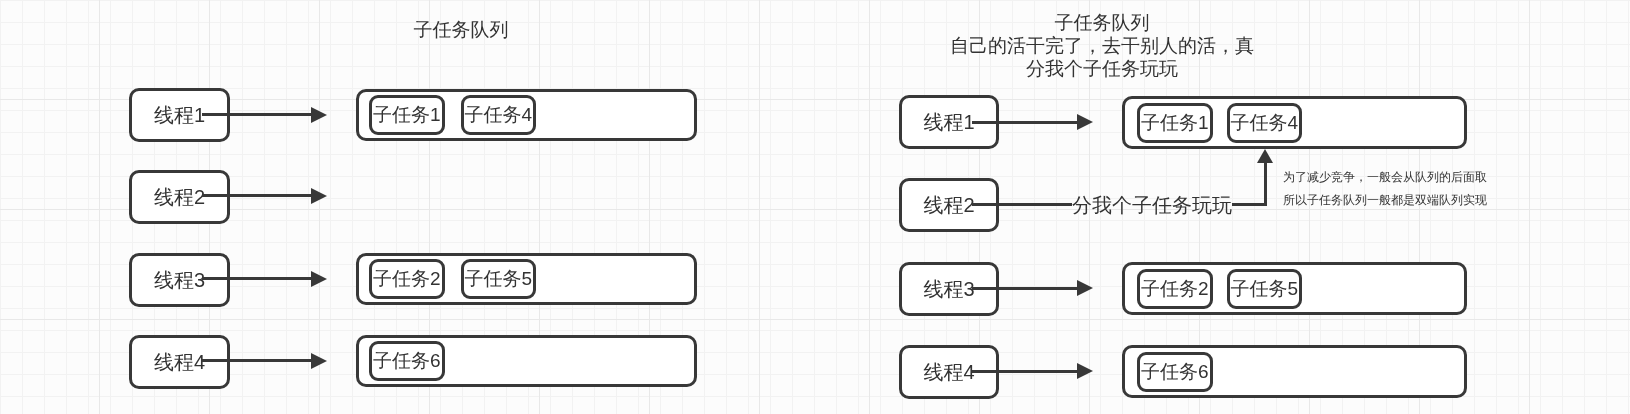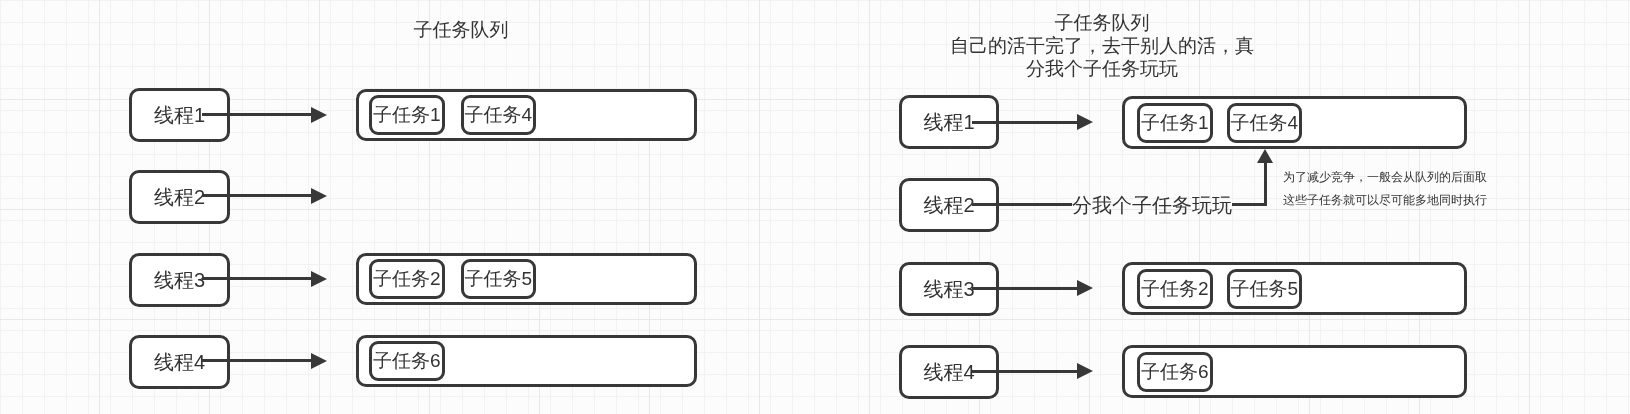--- a/index.html
+++ b/index.html
@@ -119,21 +119,21 @@
   <div class="node thread" style="left:870px;top:178px;width:100px">
     <span>线程2</span>
   </div>
   <div class="hline" style="left:972px;top:203px;width:100px"></div>
   <div class="steal-label" style="left:1072px;top:194px;width:160px">分我个子任务玩玩</div>
   <div class="hline" style="left:1232px;top:203px;width:35px"></div>
   <div class="vline" style="left:1264px;top:161px;height:45px"></div>
   <div class="head-up" style="left:1257px;top:149px"></div>
   <div class="note" style="left:1283px;top:166px">
     <div>为了减少竞争，一般会从队列的后面取</div>
-    <div>这些子任务就可以尽可能多地同时执行</div>
+    <div>所以子任务队列一般都是双端队列实现</div>
   </div>
 
   <div class="node thread" style="left:870px;top:262px;width:100px">
     <span>线程3</span>
   </div>
   <div class="hline" style="left:972px;top:287px;width:105px"></div>
   <div class="head-right" style="left:1077px;top:280px"></div>
   <div class="node queue r" style="left:1093px;top:262px">
     <div class="chip">
         <span>子任务2</span>

